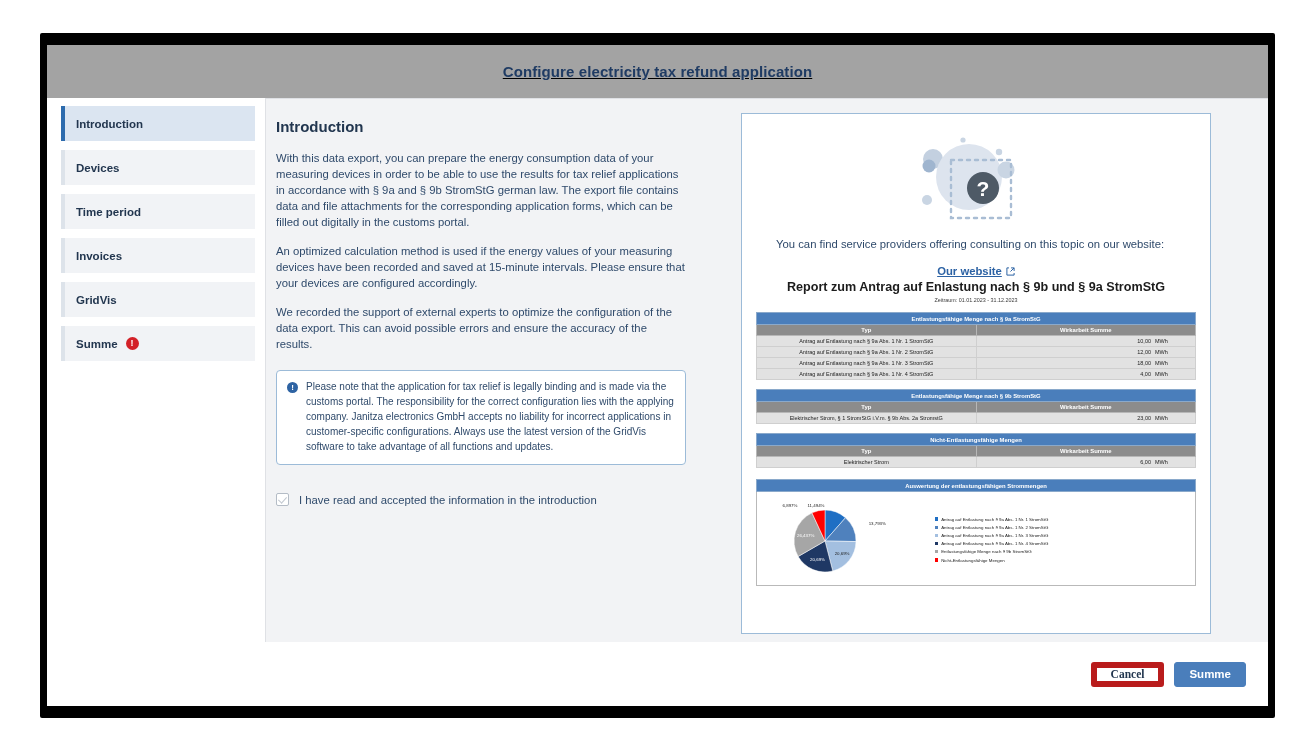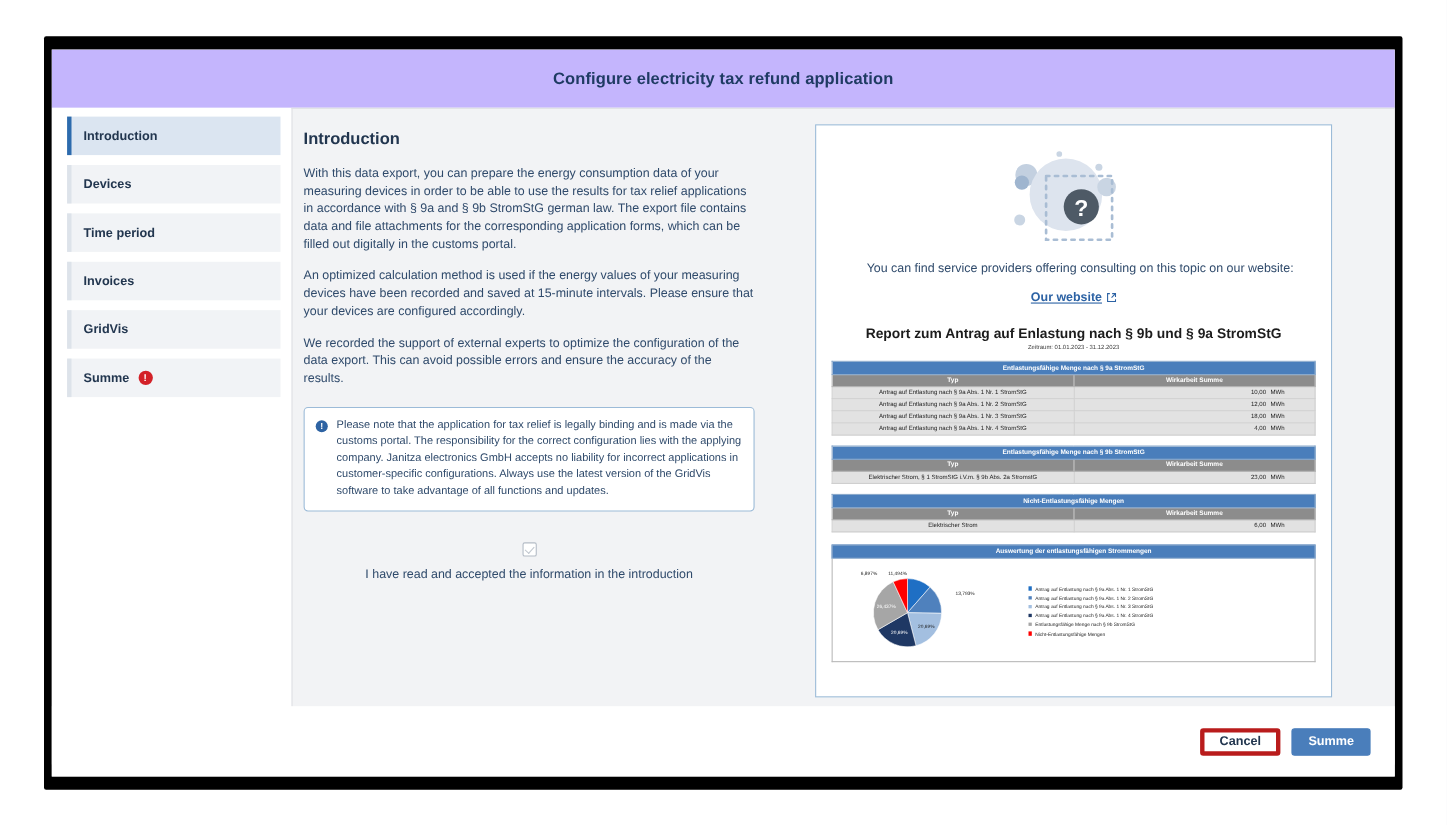--- a/index.html
+++ b/index.html
@@ -21,21 +21,22 @@
     position: absolute;
     left: 47px; top: 45px;
     width: 1221px; height: 661px;
     background: #ffffff;
     overflow: hidden;
   }
   
   #header {
     height: 53px;
     display: flex; align-items: center; justify-content: center;
-    background: #c4b5fd;
+    background: #a3a3a3;
+    text-decoration: underline;
   }
   #header .title {
     font-size: 15px; font-weight: bold; color: #1f3b63;
     letter-spacing: .1px;
   }
   
   #body {
     position: absolute;
     left: 0; top: 53px;
     width: 1221px; height: 597px;
@@ -113,21 +114,20 @@
     font-size: 8px; font-weight: bold; line-height: 11px;
     text-align: center;
     margin-top: 2px;
   }
   .info-txt { font-size: 10px; line-height: 1.48; color: #2f4a6b; }
   
   .check-row {
     margin-top: 28px;
     display: flex; align-items: center; gap: 10px;
     cursor: pointer;
-    flex-direction: column;
   }
   .cbox {
     width: 13px; height: 13px;
     border: 1px solid #b4bcc6; border-radius: 2px;
     background: #fff;
     position: relative; flex: 0 0 13px;
   }
   .cbox::after {
     content: "";
     position: absolute; left: 3px; top: 1px;
@@ -144,31 +144,31 @@
   #preview {
     width: 470px; height: 521px;
     background: #ffffff;
     border: 1px solid #9cbbd8;
     padding: 10px 14px;
     overflow: hidden;
   }
   .illus { height: 112px; display: flex; align-items: center; justify-content: center; }
   .promo-txt {
     font-size: 11.3px; line-height: 1.42; color: #2f4a6b;
-    text-align: right; padding: 0 20px;
+    text-align: left; padding: 0 20px;
   }
   .promo-link {
     margin-top: 13px; text-align: center;
     font-size: 11.3px; font-weight: bold; color: #2c62a4;
   }
   .promo-link a { color: #2c62a4; }
   .ext-ico { display: inline-block; margin-left: 4px; vertical-align: -1px; }
   
   .rep-title {
-    margin-top: 18px; text-align: center;
+    margin-top: 2px; text-align: center;
     font-size: 12.6px; font-weight: bold; color: #1c1c1c;
   }
   .rep-sub {
     margin-top: 3px; text-align: center;
     font-size: 5.4px; color: #3a3a3a;
   }
   table.rep {
     width: 100%; border-collapse: collapse; margin-top: 9px;
     table-layout: fixed;
   }
@@ -218,21 +218,21 @@
     display: flex; align-items: center; justify-content: flex-end;
     padding-right: 22px; gap: 10px;
   }
   .btn {
     min-width: 62px; height: 25px;
     display: inline-flex; align-items: center; justify-content: center;
     font-size: 11.5px; font-weight: bold;
     border-radius: 3px; cursor: pointer;
     padding: 0 14px;
   }
-  .btn.secondary { background: #ffffff; border: 4px solid #b91c1c; color: #22364f; }
+  .btn.secondary { background: #ffffff; border: 6px solid #b91c1c; color: #22364f; font-family: Liberation Serif, serif; }
   .btn.primary { background: #4a7ebb; border: 1px solid #4a7ebb; color: #ffffff; }
 </style>
 </head>
 <body>
 
 <div id="frame"></div>
 
 <div id="page">
 
   <div id="header">

